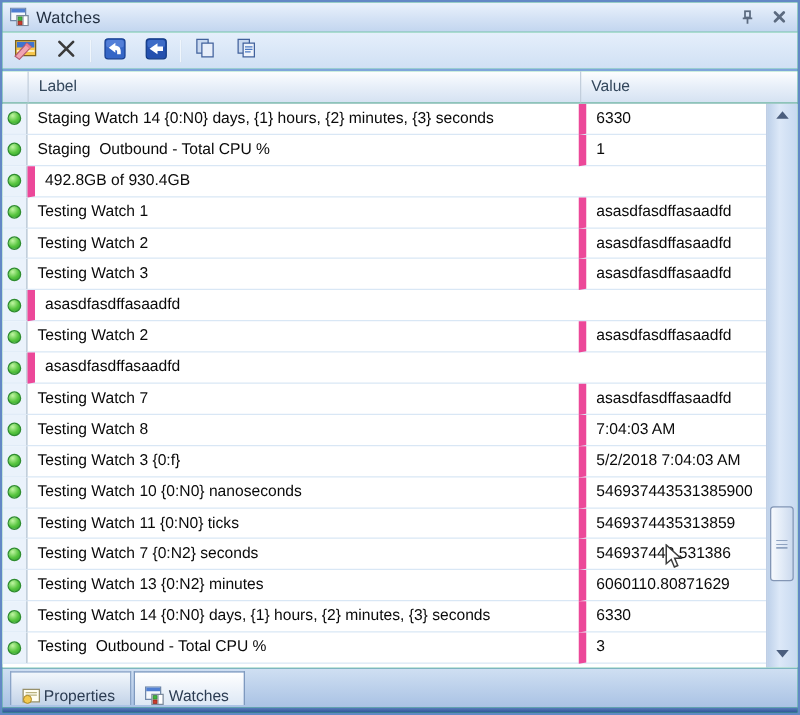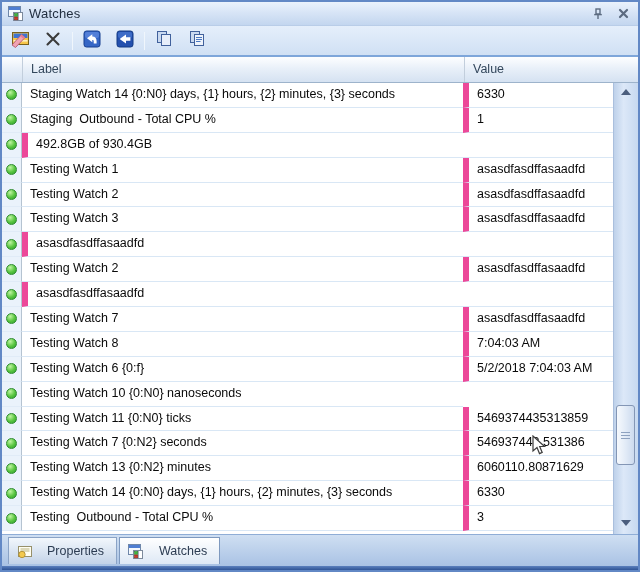--- a/index.html
+++ b/index.html
@@ -100,21 +100,21 @@
 
   
   .tabstrip{
     height:32px; flex:0 0 32px;
     background:linear-gradient(#cfdff2,#a9c2e4);
     border-top:1px solid #8fadd6;
     display:flex; align-items:flex-start;
     padding:2px 0 0 6px;
   }
   .tab{
-    height:27px; display:flex; align-items:center; gap:14px;
+    height:27px; display:flex; align-items:flex-end; gap:2px;
     padding:0 12px 0 8px;
     border:1px solid #8aa3c6; border-bottom:none;
     background:linear-gradient(#f2f7fc,#c3d3e8);
     font-size:12.5px; color:#2c3c52;
   }
   .tab + .tab{ margin-left:2px; }
   .tab.active{ background:linear-gradient(#ffffff,#dde8f5); border-color:#7e99bf; }
   .tab .tab-icon{ display:inline-flex; }
 
   .bottom-edge{ height:4px; flex:0 0 4px; background:linear-gradient(#5b80bd,#2f5496); }
@@ -295,28 +295,29 @@
     <div class="cell-status">
       <span class="dot"></span>
     </div>
     <div class="cell-label">Testing Watch 8</div>
     <div class="cell-value">7:04:03 AM</div>
   </div>
         <div class="row">
     <div class="cell-status">
       <span class="dot"></span>
     </div>
-    <div class="cell-label">Testing Watch 6 {0:f}</div>
+    <div class="cell-label">Testing Watch 3 {0:f}</div>
     <div class="cell-value">5/2/2018 7:04:03 AM</div>
   </div>
         <div class="row">
     <div class="cell-status">
       <span class="dot"></span>
     </div>
     <div class="cell-label">Testing Watch 10 {0:N0} nanoseconds</div>
+    <div class="cell-value">546937443531385900</div>
   </div>
         <div class="row">
     <div class="cell-status">
       <span class="dot"></span>
     </div>
     <div class="cell-label">Testing Watch 11 {0:N0} ticks</div>
     <div class="cell-value">5469374435313859</div>
   </div>
         <div class="row">
     <div class="cell-status">

